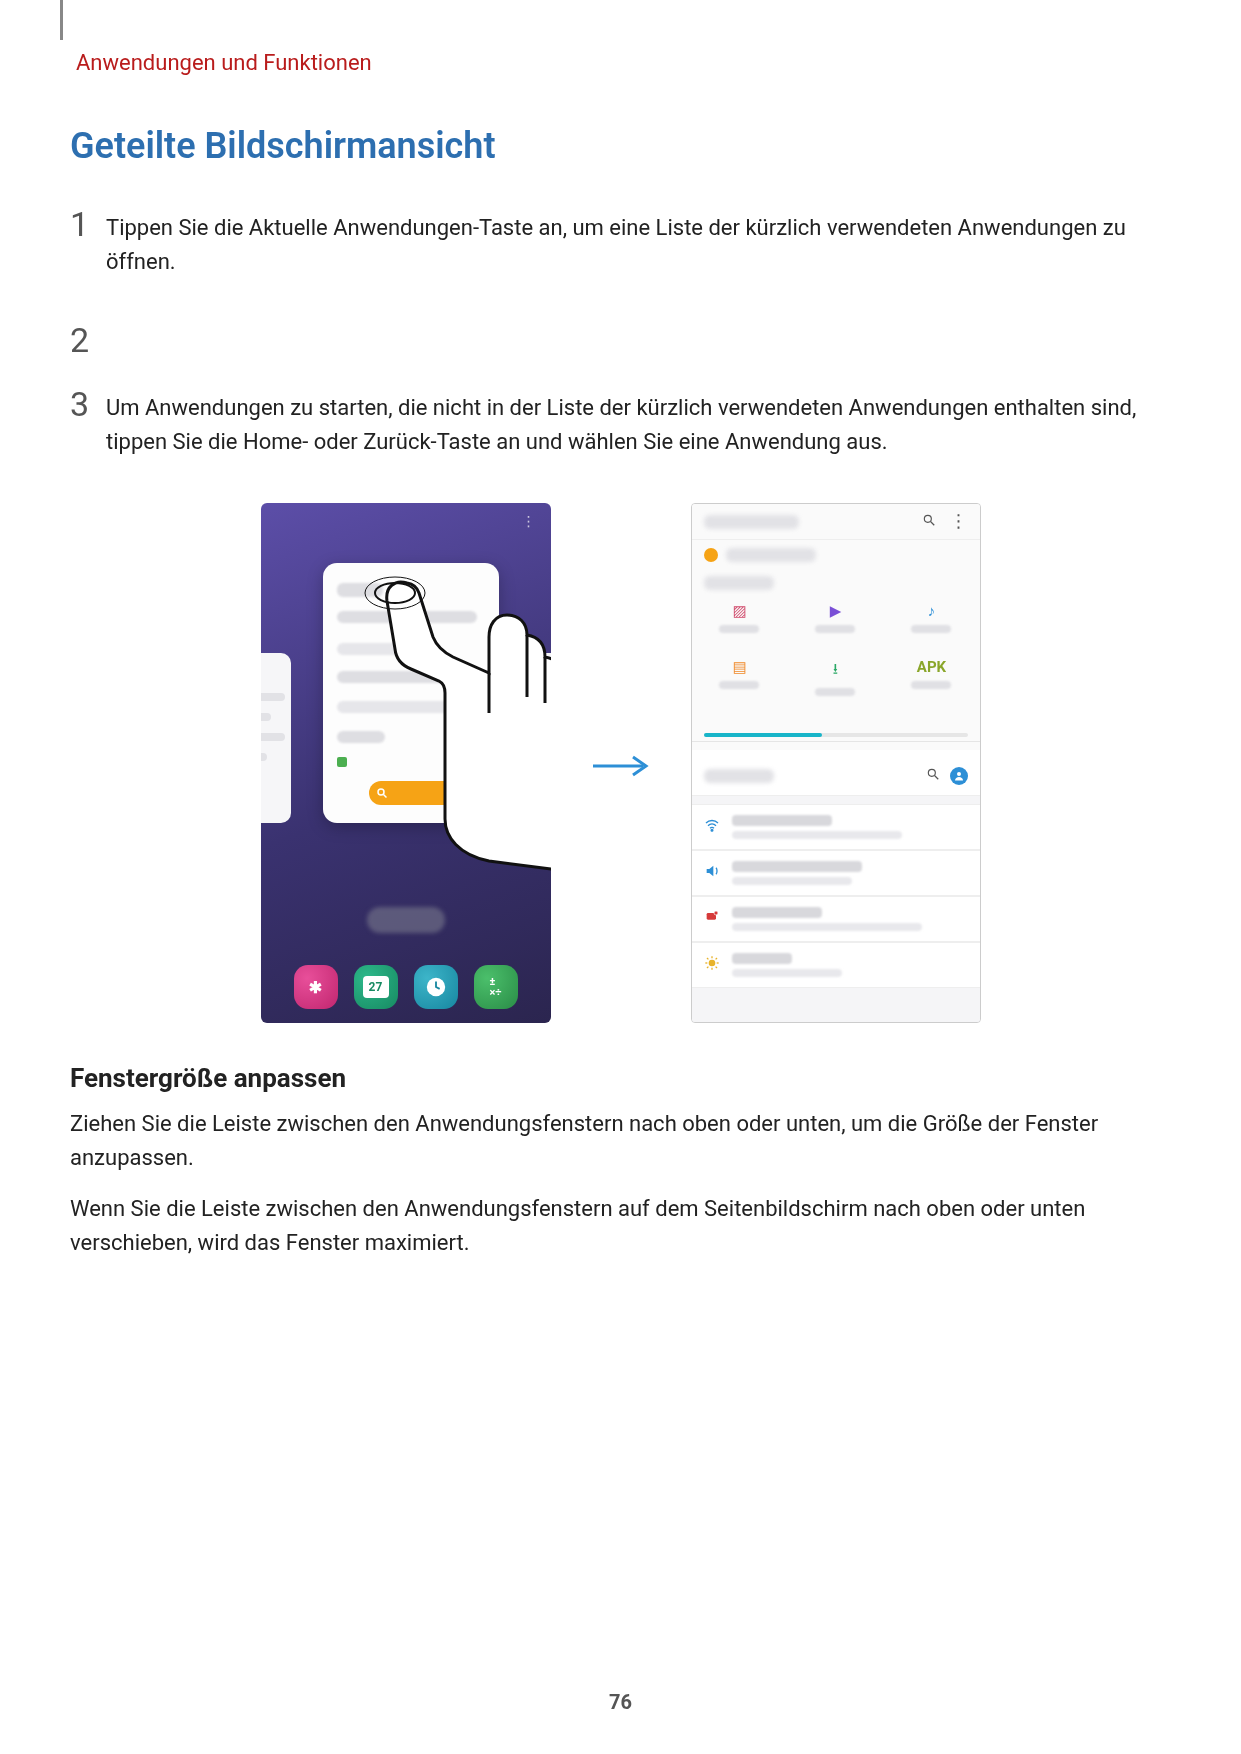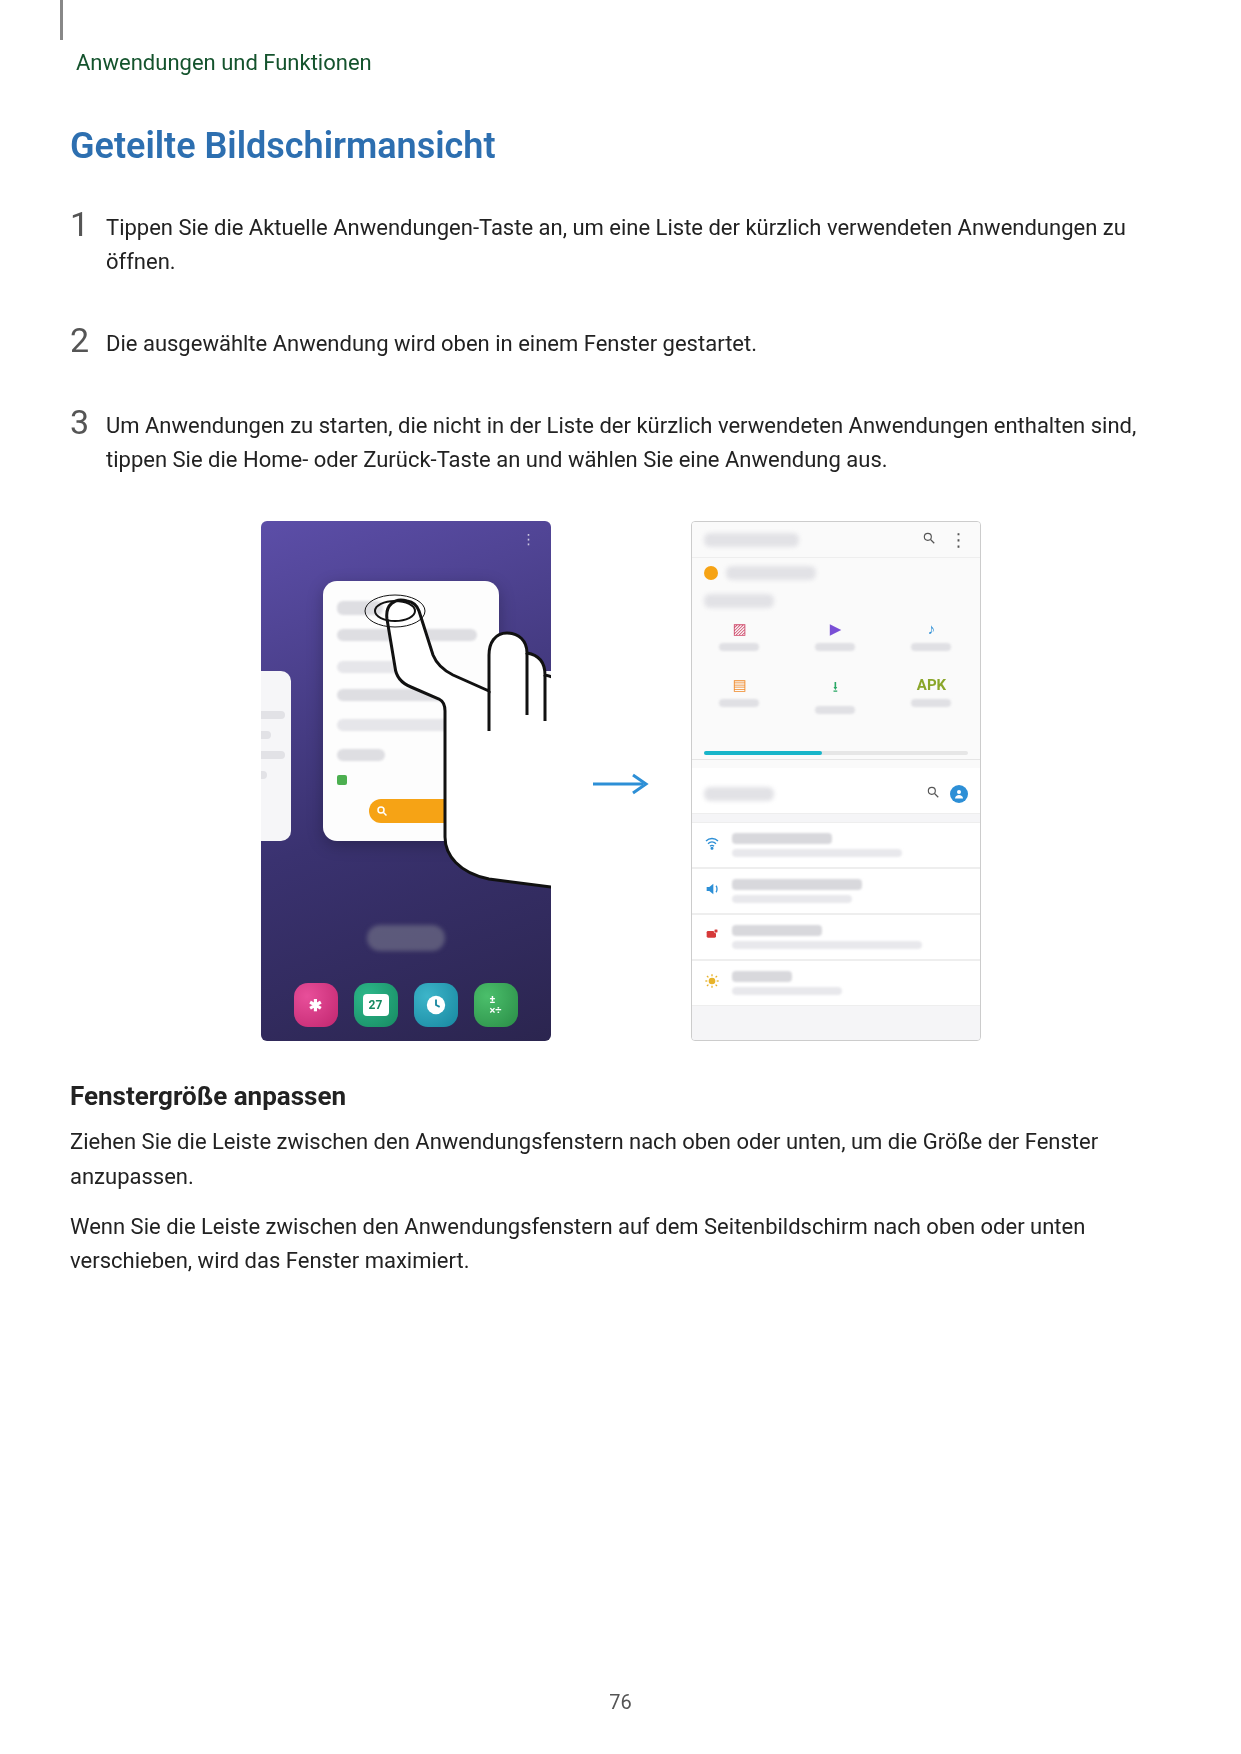--- a/index.html
+++ b/index.html
@@ -12,21 +12,21 @@
     position: relative;
     padding: 50px 70px 40px 70px;
   }
   .corner-mark {
     position: absolute;
     top: 0; left: 60px;
     width: 3px; height: 40px;
     background: #888;
   }
   .breadcrumb {
-    color: #14532d; font-size: 22px; margin: 0 0 50px 6px;
+    color: #b91c1c; font-size: 22px; margin: 0 0 50px 6px;
   }
   h1.section-title {
     color: #2d6fb0;
     font-size: 36px;
     font-weight: 600;
     margin-bottom: 40px;
   }
   ol.steps { list-style: none; }
   ol.steps > li {
     display: flex;
@@ -61,20 +61,21 @@
     color: #222;
     margin-bottom: 16px;
   }
   .page-num {
     position: absolute;
     bottom: 40px;
     left: 0; right: 0;
     text-align: center;
     font-size: 20px;
     color: #555;
+    font-weight: bold;
   }
 
   
   .figure-row {
     display: flex;
     justify-content: center;
     align-items: center;
     gap: 40px;
     margin: 30px 0 40px 0;
   }
@@ -256,21 +257,20 @@
 <ol class="steps">
   <li>
     <div class="step-num">1</div>
     <div class="step-body">
       <p>Tippen Sie die Aktuelle Anwendungen-Taste an, um eine Liste der kürzlich verwendeten Anwendungen zu öffnen.</p>
     </div>
   </li>
   <li>
     <div class="step-num">2</div>
     <div class="step-body">
-      <p>Die ausgewählte Anwendung wird oben in einem Fenster gestartet.</p>
     </div>
   </li>
   <li>
     <div class="step-num">3</div>
     <div class="step-body">
       <p>Um Anwendungen zu starten, die nicht in der Liste der kürzlich verwendeten Anwendungen enthalten sind, tippen Sie die Home- oder Zurück-Taste an und wählen Sie eine Anwendung aus.</p>
     </div>
   </li>
 </ol>
 

